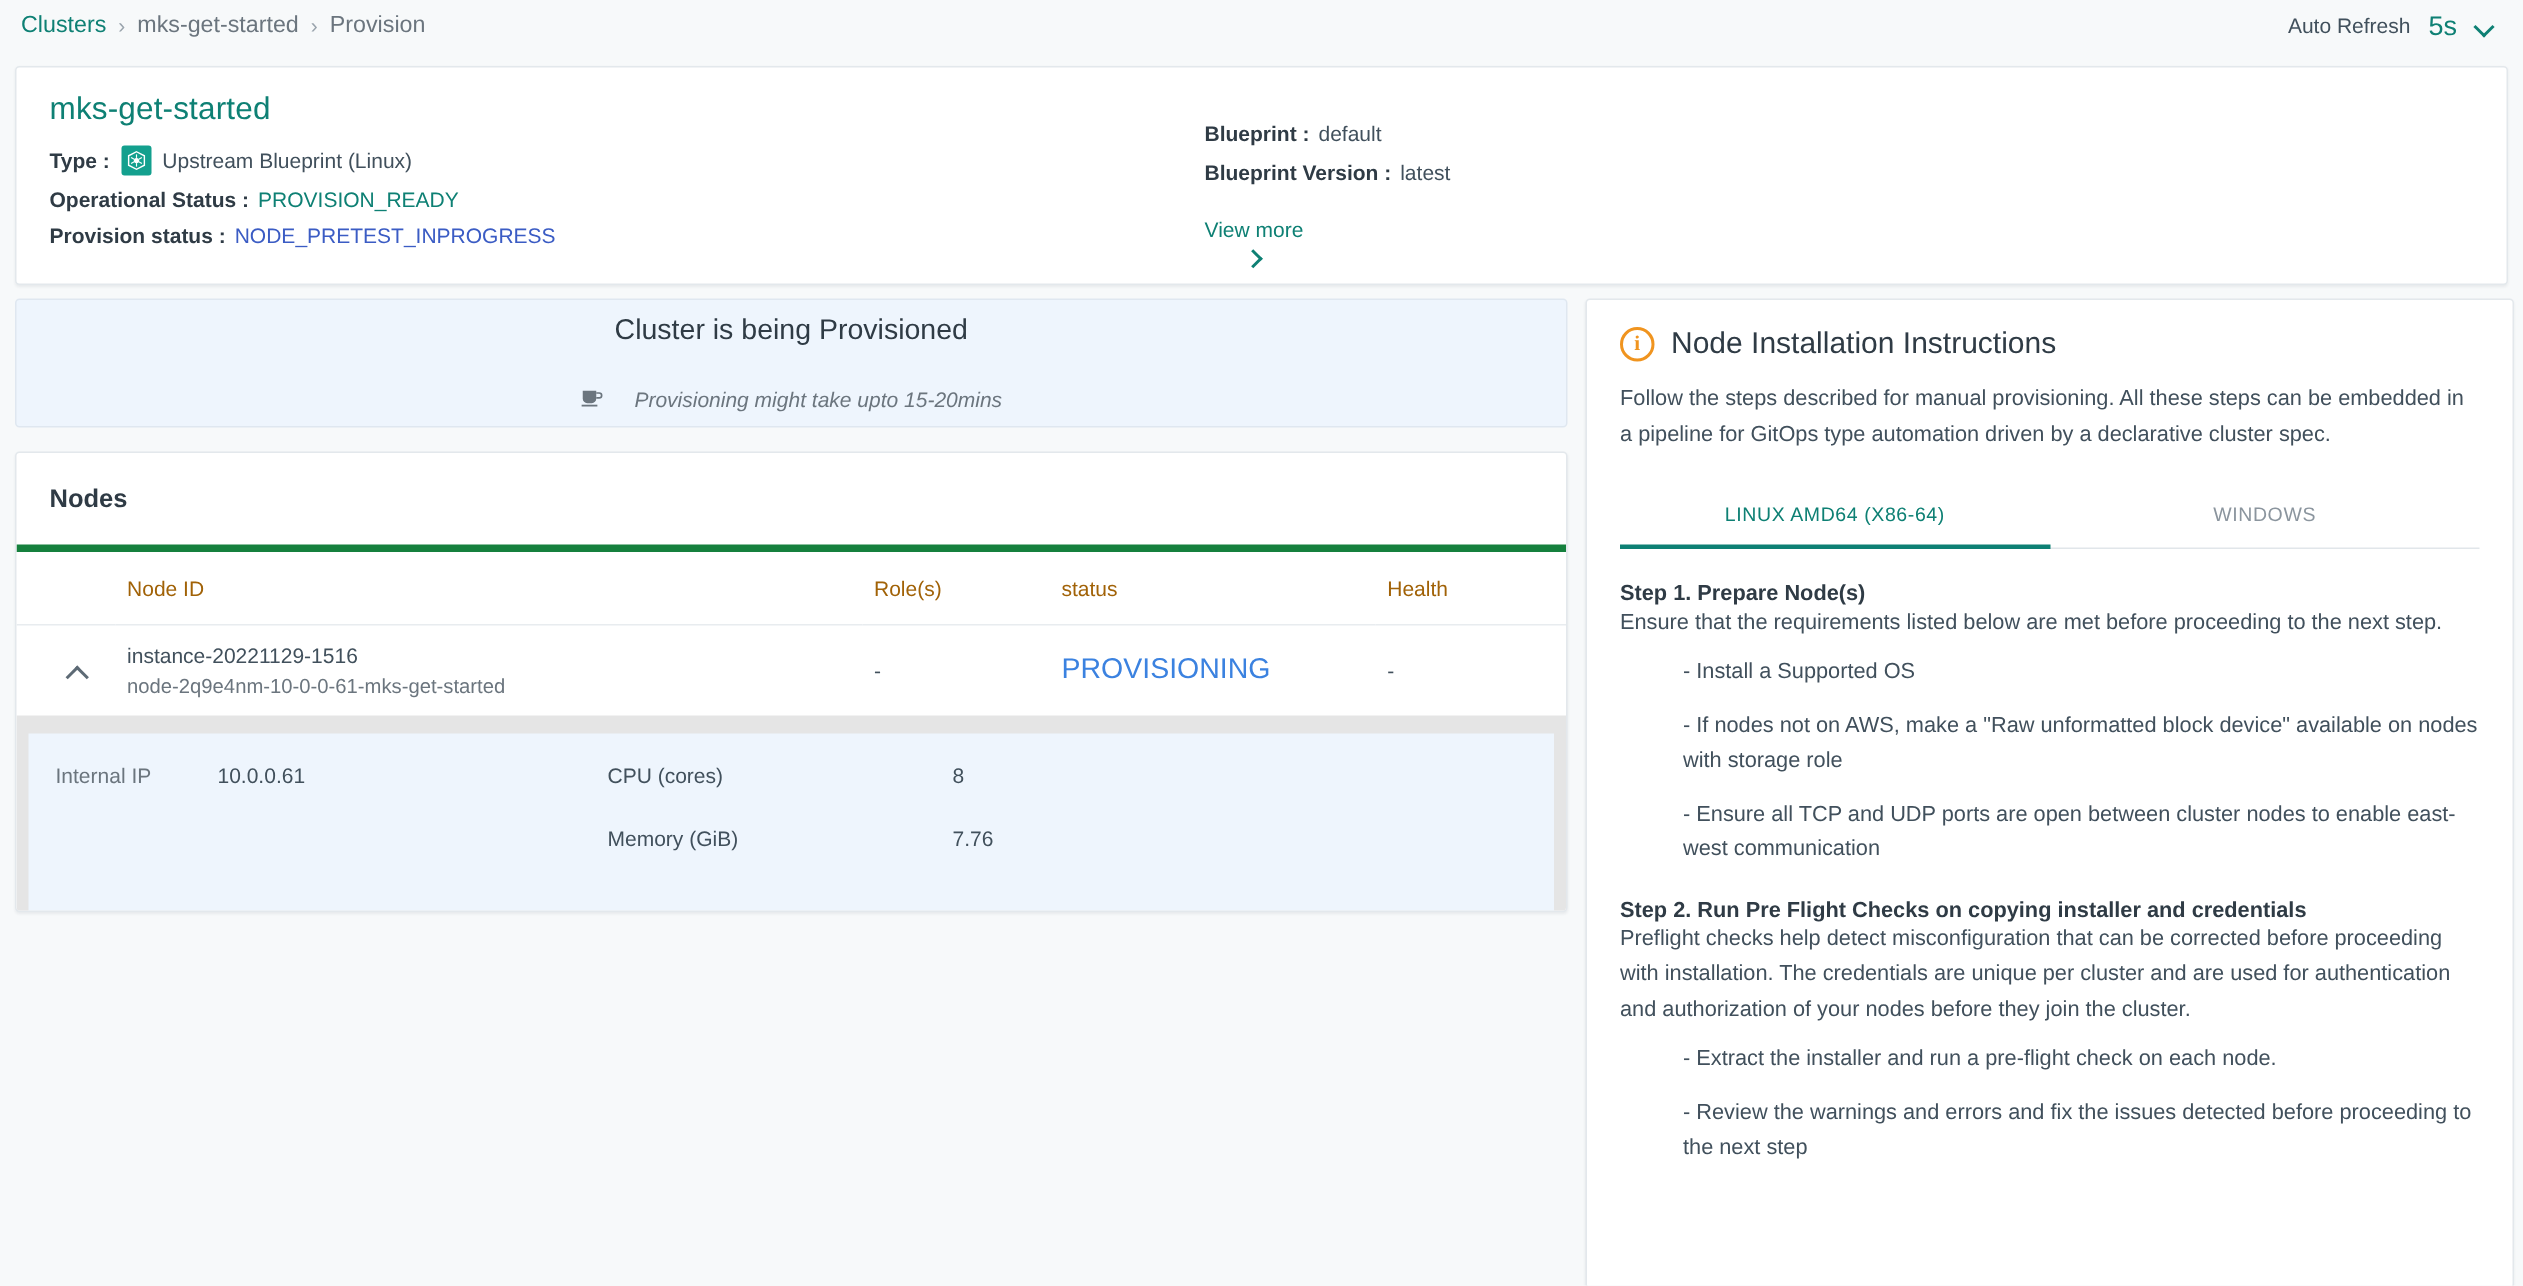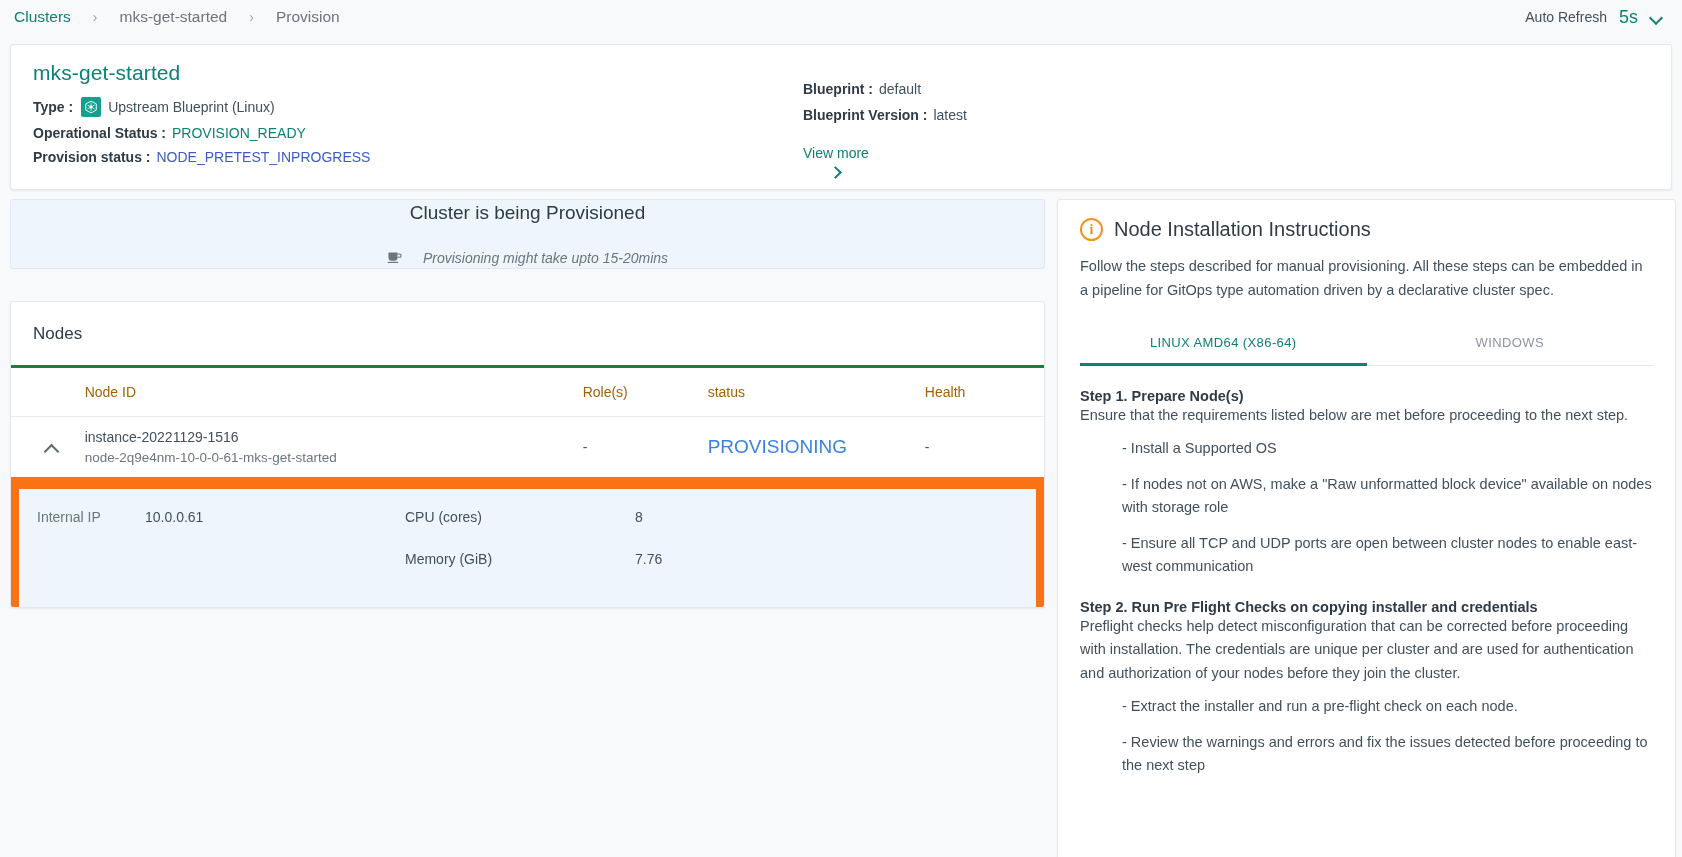--- a/index.html
+++ b/index.html
@@ -13,21 +13,21 @@
   .page { width: 1682px; height: 857px; position: relative; }
 
   
   .topbar {
     height: 34px;
     display: flex;
     align-items: center;
     padding: 0 18px 0 14px;
     background: #f7f9fa;
   }
-  .crumbs { display: flex; align-items: center; gap: 22px; font-size: 15.5px; }
+  .crumbs { display: flex; align-items: center; gap: 8px; font-size: 15.5px; }
   .crumb-link { color: #0e8074; text-decoration: none; cursor: pointer; }
   .crumb-sep { color: #9aa4ad; font-size: 14px; }
   .crumb-plain { color: #6b757e; }
   .crumb-current { color: #6b757e; }
   .topbar-right {
     margin-left: auto;
     display: flex; align-items: center; gap: 12px;
     font-size: 14px; color: #41505c;
   }
   .auto-refresh-value { color: #0e8074; font-size: 18px; }
@@ -80,42 +80,42 @@
   .chev-right::before {
     content: ""; position: absolute; left: 0; top: 0;
     width: 7px; height: 7px;
     border-right: 2px solid #0e8074; border-top: 2px solid #0e8074;
     transform: rotate(45deg);
   }
 
   
   .banner {
     position: absolute; left: 10px; top: 199px;
-    width: 1035px; height: 70px;
+    width: 1035px; height: 86px;
     background: #eef5fd;
     border: 1px solid #dfe7f0;
     border-radius: 3px;
     display: flex; flex-direction: column; align-items: center; justify-content: center;
   }
   .banner-title { font-size: 19px; color: #2f3b45; font-weight: 400; }
   .banner-sub {
     margin-top: 26px; font-size: 14px; font-style: italic; color: #6b757e;
     display: flex; align-items: center; gap: 21px;
   }
 
   
   .nodes-card {
     position: absolute; left: 10px; top: 301px;
     width: 1035px; height: 307px;
     overflow: hidden;
   }
   .nodes-head {
     height: 66px; display: flex; align-items: center; padding: 0 22px;
-    border-bottom: 3px solid #15803d;
-    font-size: 17px; color: #2f3b45;
+    border-bottom: 5px solid #15803d;
+    font-size: 17px; color: #2f3b45; font-weight: bold;
   }
   table.nodes { width: 100%; border-collapse: collapse; table-layout: fixed; }
   table.nodes th {
     font-size: 14px; font-weight: 400; color: #a16207;
     text-align: left; padding: 16px 8px; border-bottom: 1px solid #e8ecef;
   }
   table.nodes td { font-size: 14px; color: #41505c; padding: 12px 8px; vertical-align: middle; }
   .col-exp { width: 62px; }
   .col-id  { width: 470px; }
   .col-role{ width: 118px; }
@@ -128,21 +128,21 @@
   .chev-up { display:inline-block; width: 11px; height: 11px; position: relative; }
   .chev-up::before {
     content:""; position:absolute; left:1px; top:4px;
     width: 9px; height: 9px;
     border-left: 2px solid #5d6a75; border-top: 2px solid #5d6a75;
     transform: rotate(45deg);
   }
   .node-id-main { color: #41505c; font-size: 14px; }
   .node-id-sub { color: #6b757e; font-size: 13.5px; margin-top: 5px; }
   .status-prov { color: #3b82e0; font-size: 19px; }
-  .detail-row td { background: #f97316; padding: 0; }
+  .detail-row td { background: #e5e5e5; padding: 0; }
   .detail-grid {
     background: #eef5fd; padding: 20px 0 34px 0;
     display: grid; grid-template-columns: 126px 260px 230px 200px; align-items: start;
     min-height: 126px;
   }
   .dg-label { font-size: 14px; color: #6b757e; padding-left: 18px; }
   .dg-value { font-size: 14px; color: #41505c; }
   .dg-stack div + div { margin-top: 26px; }
   .dg-right { font-size: 14px; color: #41505c; }
   .dg-right div + div { margin-top: 26px; }

